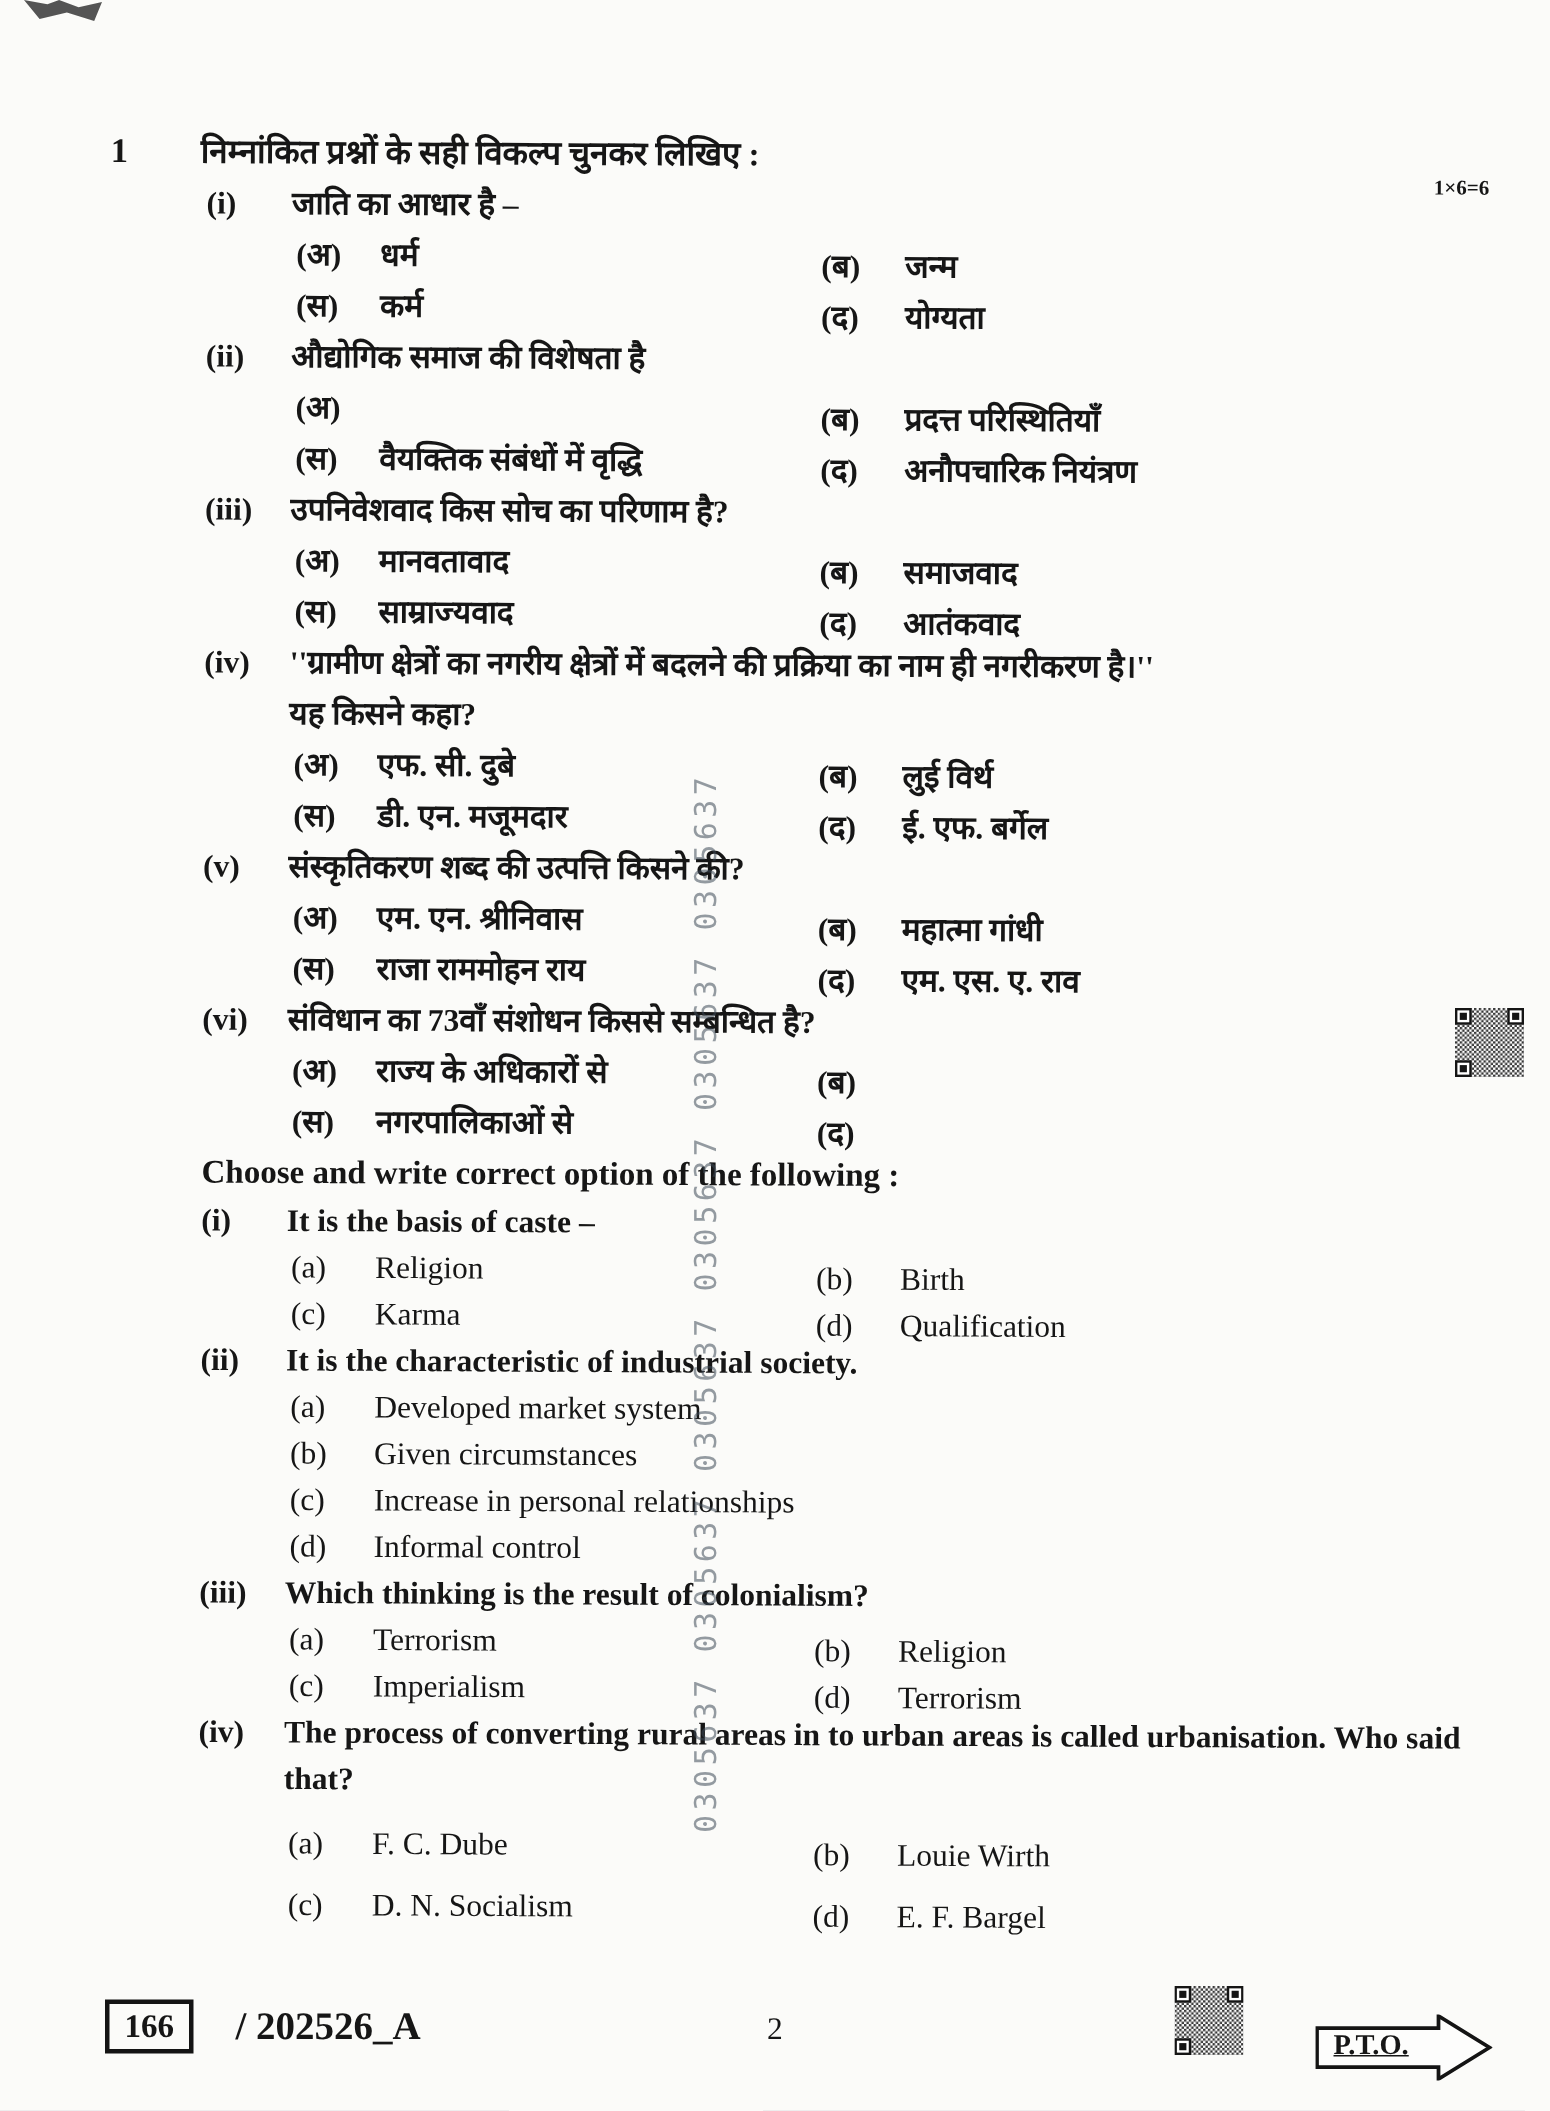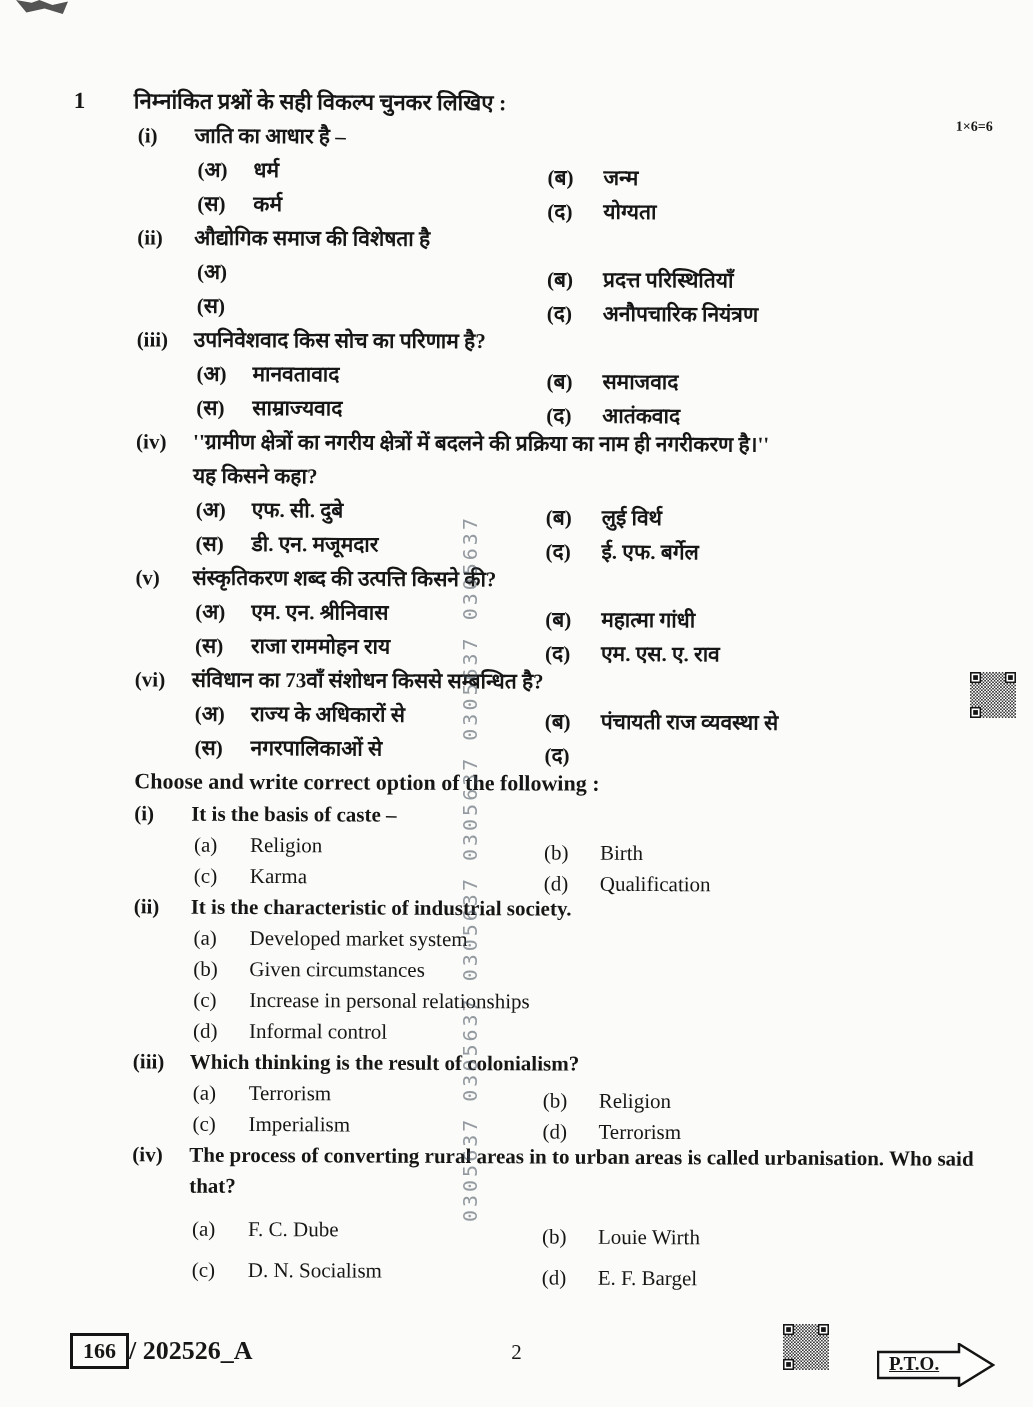--- a/index.html
+++ b/index.html
@@ -59,21 +59,21 @@
   .opt-text { font-weight: 600; }
   .sec-eng .opt-text { font-weight: 400; }
   .opts.two .opt:nth-child(even) { transform: translateY(6px); }
   .eng-heading { margin-left: 66px; font-weight: 700; font-size: 22px; line-height: 34px; }
   
   .qr-side { position: absolute; left: 970px; top: 672px; }
   .qr-footer { position: absolute; left: 783px; top: 1324px; }
   
   .footer-left {
     position: absolute; left: 70px; bottom: 38px;
-    display: flex; align-items: center; gap: 0; margin-top: 35px;
+    display: flex; align-items: center; gap: 28px; margin-top: 35px;
   }
   .code-box {
     display: inline-block; border: 3px solid #141414;
     padding: 0 10px; font-weight: 700; font-size: 22px; line-height: 30px;
   }
   .paper-code { font-weight: 600; font-size: 26px; }
   .page-num {
     position: absolute; left: 0; right: 0; bottom: 42px;
     text-align: center; font-size: 21px;
   }
@@ -164,20 +164,21 @@
         <div class="opts two">
           <div class="opt">
               <span class="opt-label">(अ)</span>
             </div>
           <div class="opt">
               <span class="opt-label">(ब)</span>
               <span class="opt-text">प्रदत्त परिस्थितियाँ</span>
             </div>
           <div class="opt">
               <span class="opt-label">(स)</span>
+              <span class="opt-text">वैयक्तिक संबंधों में वृद्धि</span>
             </div>
           <div class="opt">
               <span class="opt-label">(द)</span>
               <span class="opt-text">अनौपचारिक नियंत्रण</span>
             </div>
         </div>
       </div>
 
       <div class="q">
         <div class="q-row">
@@ -260,21 +261,20 @@
           <span class="q-num">(vi)</span>
           <span class="q-text">संविधान का 73वाँ संशोधन किससे सम्बन्धित है?</span>
         </div>
         <div class="opts two">
           <div class="opt">
               <span class="opt-label">(अ)</span>
               <span class="opt-text">राज्य के अधिकारों से</span>
             </div>
           <div class="opt">
               <span class="opt-label">(ब)</span>
-              <span class="opt-text">पंचायती राज व्यवस्था से</span>
             </div>
           <div class="opt">
               <span class="opt-label">(स)</span>
               <span class="opt-text">नगरपालिकाओं से</span>
             </div>
           <div class="opt">
               <span class="opt-label">(द)</span>
             </div>
         </div>
       </div>

